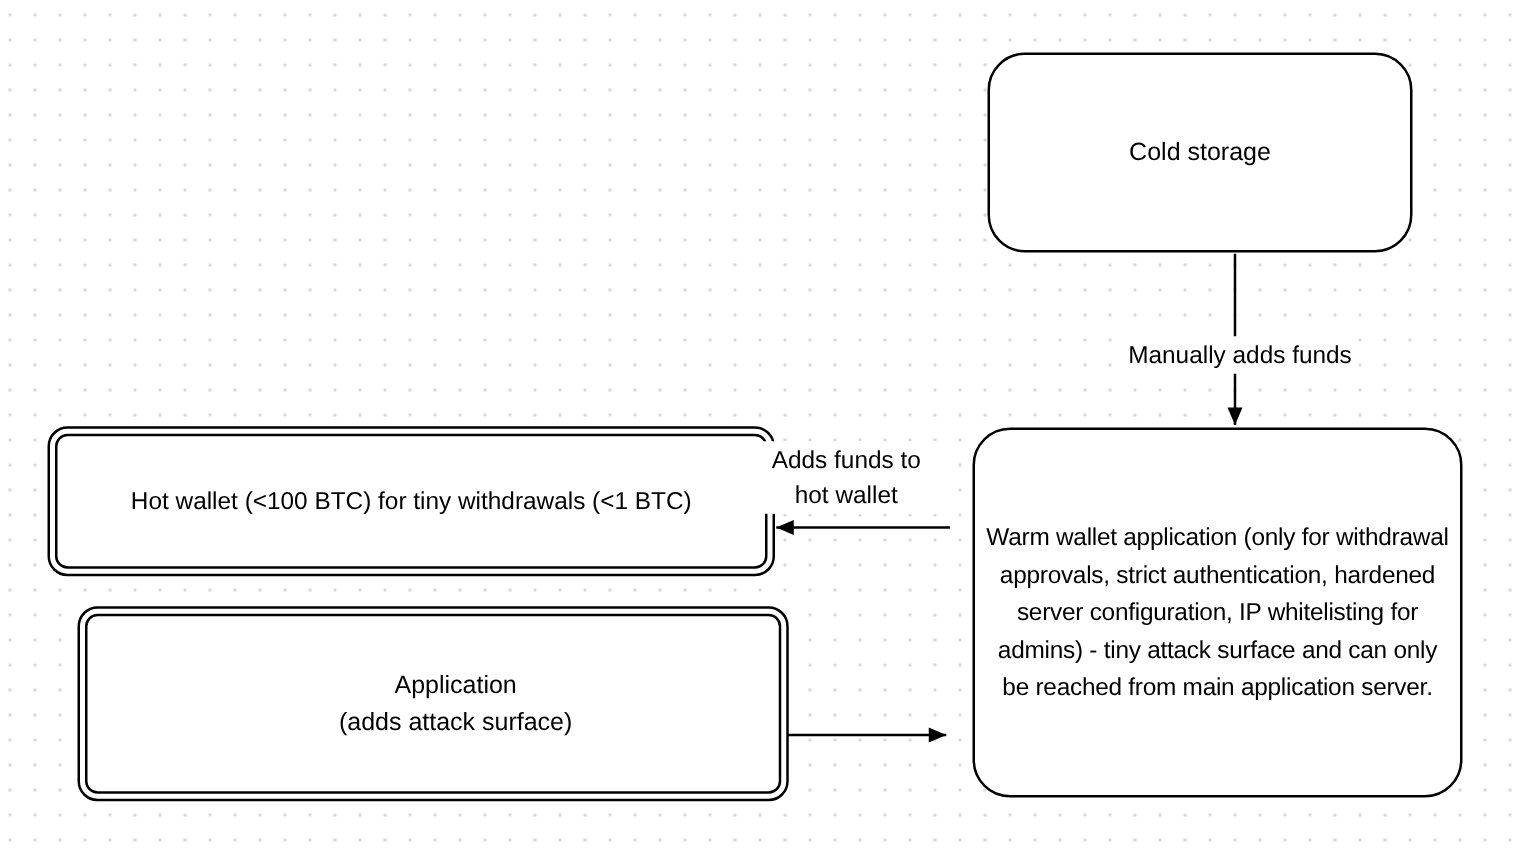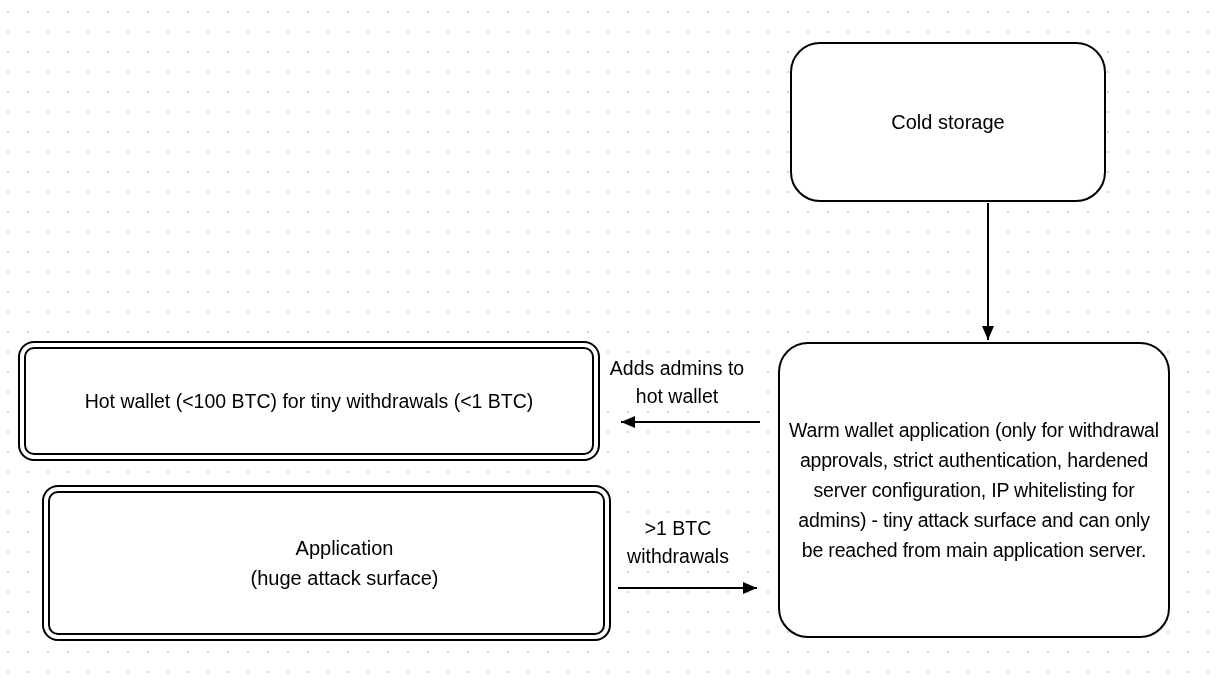--- a/index.html
+++ b/index.html
@@ -27,33 +27,34 @@
     border: 2px solid #000000;
   }
   .rounded {
     border-radius: 30px;
     display: flex;
     align-items: center;
     justify-content: center;
     text-align: center;
   }
   .node-cold {
-    left: 790px; top: 42px; width: 316px; height: 160px;
+    left: 790px; top: 42px; width: 340px; height: 160px;
     font-size: 20px;
   }
   .node-warm {
     left: 778px; top: 342px; width: 392px; height: 296px;
     font-size: 19.5px;
     line-height: 30px;
     letter-spacing: -0.2px;
     padding: 0 6px;
   }
   .double {
     border-radius: 16px;
     padding: 4px;
+    margin-left: 20px;
   }
   .double .inner {
     width: 100%; height: 100%;
     border: 2px solid #000000;
     border-radius: 10px;
     background: #ffffff;
     display: flex;
     flex-direction: column;
     align-items: center;
     justify-content: center;
@@ -103,22 +104,22 @@
 
   <div class="node double node-hot">
     <div class="inner">
       <span>Hot wallet (&lt;100 BTC) for tiny withdrawals (&lt;1 BTC)</span>
     </div>
   </div>
 
   <div class="node double node-app">
     <div class="inner">
       <div>Application</div>
-      <div>(huge attack surface)</div>
+      <div>(adds attack surface)</div>
     </div>
   </div>
 
+  <div class="edge-label lbl-manually">Manually adds funds</div>
 
-  <div class="edge-label lbl-addsfunds">Adds admins to hot wallet</div>
+  <div class="edge-label lbl-addsfunds">Adds funds to hot wallet</div>
 
-  <div class="edge-label lbl-btc">&gt;1 BTC withdrawals</div>
 
 </div>
 
 </body></html>

